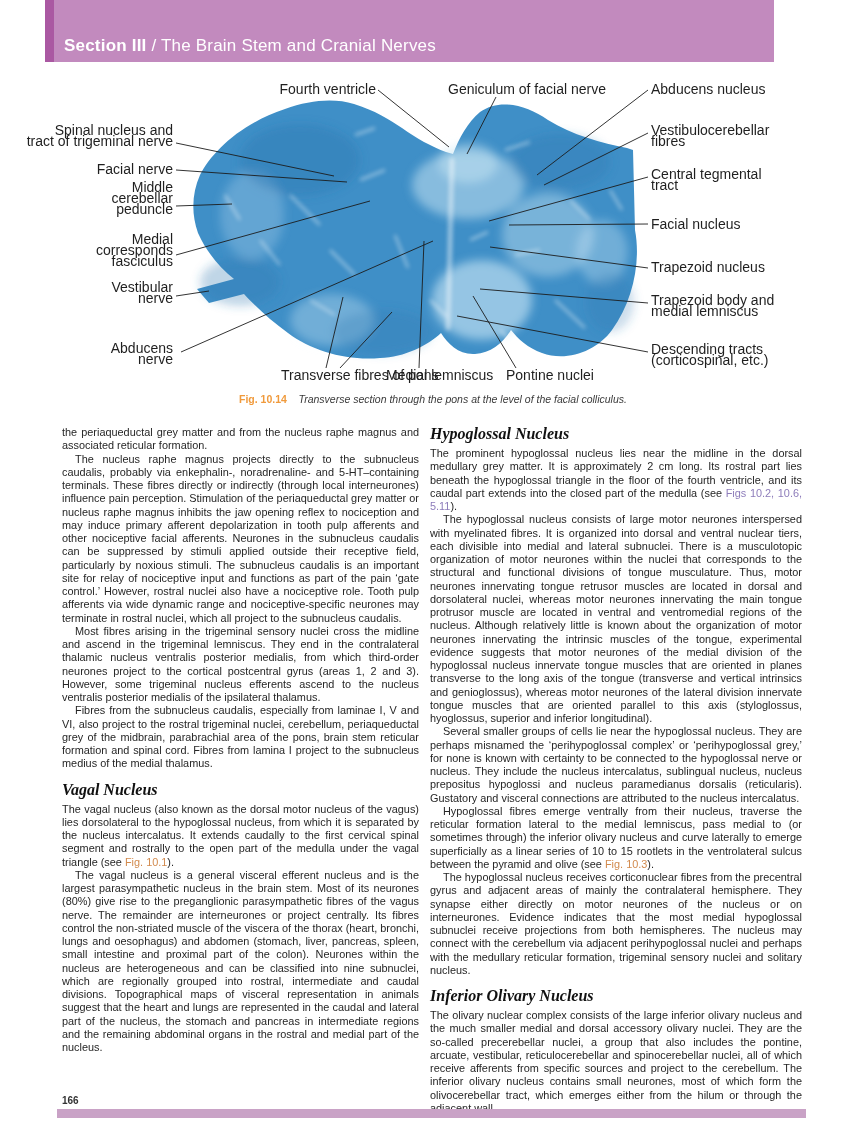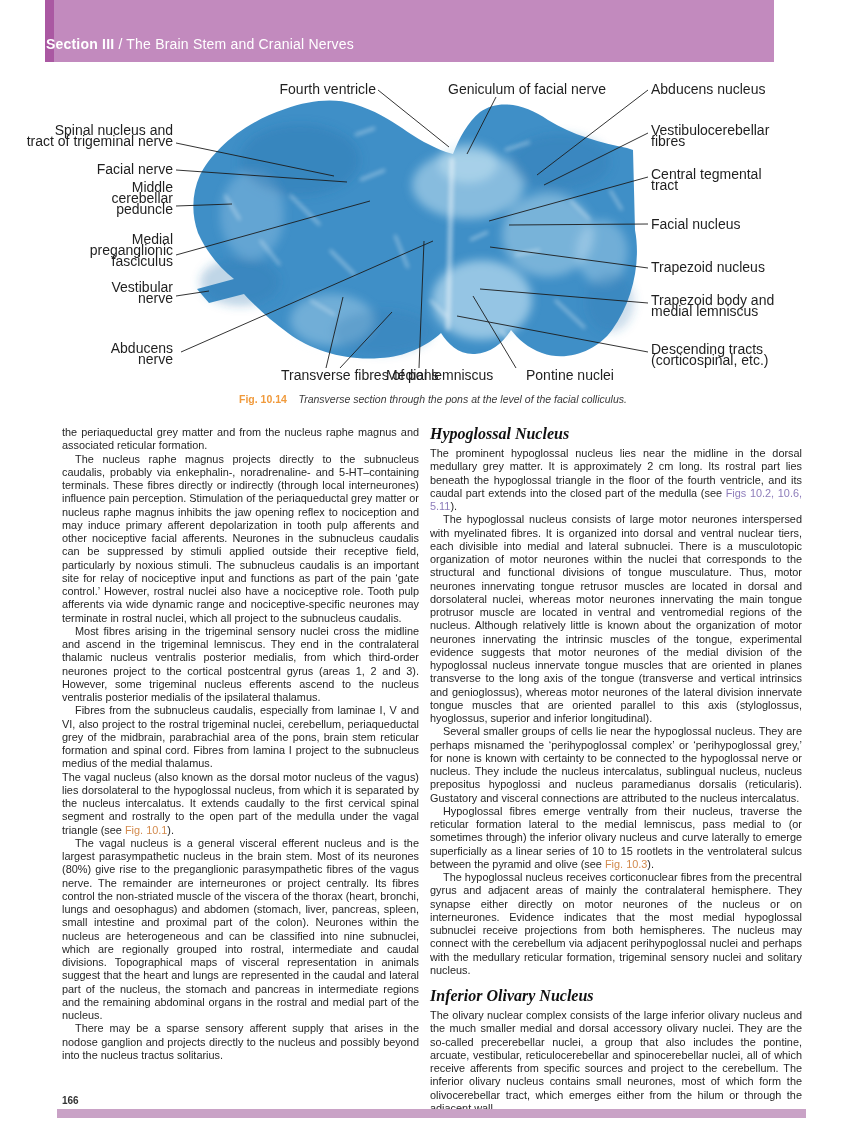--- a/index.html
+++ b/index.html
@@ -1,21 +1,21 @@
 <!DOCTYPE html>
 <html><head>
 <meta charset="utf-8">
 <style>
   html,body{margin:0;padding:0;background:#e9e9e9;}
   .page{position:relative;width:864px;height:1122px;margin:0 auto;background:#ffffff;
         font-family:"Liberation Sans",sans-serif;overflow:hidden;}
   
   .header-band{position:absolute;left:45px;top:0;width:729px;height:62px;background:#c28abe;}
   .header-accent{position:absolute;left:45px;top:0;width:9px;height:62px;background:#aa58a2;}
-  .header-text{position:absolute;left:46px;top:36px;color:#ffffff;font-size:14px;letter-spacing:.2px;white-space:nowrap;text-align:right;}
+  .header-text{position:absolute;left:64px;top:36px;color:#ffffff;font-size:17px;letter-spacing:.2px;white-space:nowrap;text-align:right;}
   .header-text .b{font-weight:bold;}
   
   .fig-label{position:absolute;font-size:14px;line-height:11px;color:#1f1f1f;white-space:pre-line;}
   .fig-label.right{text-align:right;}
   .fig-label.left{text-align:left;}
   
   .fig-caption{position:absolute;top:393px;left:55px;width:756px;text-align:center;font-size:10.5px;color:#3a3a3a;}
   .fig-caption .lab{font-weight:bold;color:#f09a3c;}
   .fig-caption .txt{font-style:italic;}
   
@@ -129,45 +129,45 @@
 medial lemniscus</div>
       <div class="fig-label left" style="left: 651px; top: 344px;">Descending tracts
 (corticospinal, etc.)</div>
       <div class="fig-label right" style="right: 691px; top: 125px;">Spinal nucleus and
 tract of trigeminal nerve</div>
       <div class="fig-label right" style="right: 691px; top: 164px;">Facial nerve</div>
       <div class="fig-label right" style="right: 691px; top: 182px;">Middle
 cerebellar
 peduncle</div>
       <div class="fig-label right" style="right: 691px; top: 234px;">Medial
-preganglionic
+corresponds
 fasciculus</div>
       <div class="fig-label right" style="right: 691px; top: 282px; text-align: right;">Vestibular
 nerve</div>
       <div class="fig-label right" style="right: 691px; top: 343px;">Abducens
 nerve</div>
       <div class="fig-label left" style="left: 281px; top: 370px;">Transverse fibres of pons</div>
       <div class="fig-label left" style="left: 386px; top: 370px;">Medial lemniscus</div>
-      <div class="fig-label left" style="left: 526px; top: 370px;">Pontine nuclei</div>
+      <div class="fig-label left" style="left: 506px; top: 370px;">Pontine nuclei</div>
     </div>
 
   <div class="fig-caption">
     <span class="lab" style="color: rgb(240, 154, 60);">Fig. 10.14</span>
     <span>&nbsp;&nbsp;</span>
     <span class="txt">Transverse section through the pons at the level of the facial colliculus.</span>
   </div>
 
   <div class="col col-left">
       <p class="body-p"><span>the periaqueductal grey matter and from the nucleus raphe magnus and associated reticular formation.</span></p>
       <p class="body-p ind"><span>The nucleus raphe magnus projects directly to the subnucleus caudalis, probably via enkephalin-, noradrenaline- and 5-HT–containing terminals. These fibres directly or indirectly (through local interneurones) influence pain perception. Stimulation of the periaqueductal grey matter or nucleus raphe magnus inhibits the jaw opening reflex to nociception and may induce primary afferent depolarization in tooth pulp afferents and other nociceptive facial afferents. Neurones in the subnucleus caudalis can be suppressed by stimuli applied outside their receptive field, particularly by noxious stimuli. The subnucleus caudalis is an important site for relay of nociceptive input and functions as part of the pain ‘gate control.’ However, rostral nuclei also have a nociceptive role. Tooth pulp afferents via wide dynamic range and nociceptive-specific neurones may terminate in rostral nuclei, which all project to the subnucleus caudalis.</span></p>
       <p class="body-p ind"><span>Most fibres arising in the trigeminal sensory nuclei cross the midline and ascend in the trigeminal lemniscus. They end in the contralateral thalamic nucleus ventralis posterior medialis, from which third-order neurones project to the cortical postcentral gyrus (areas 1, 2 and 3). However, some trigeminal nucleus efferents ascend to the nucleus ventralis posterior medialis of the ipsilateral thalamus.</span></p>
       <p class="body-p ind"><span>Fibres from the subnucleus caudalis, especially from laminae I, V and VI, also project to the rostral trigeminal nuclei, cerebellum, periaqueductal grey of the midbrain, parabrachial area of the pons, brain stem reticular formation and spinal cord. Fibres from lamina I project to the subnucleus medius of the medial thalamus.</span></p>
+      <div class="col-heading">Vagal Nucleus</div>
       <p class="body-p"><span>The vagal nucleus (also known as the dorsal motor nucleus of the vagus) lies dorsolateral to the hypoglossal nucleus, from which it is separated by the nucleus intercalatus. It extends caudally to the first cervical spinal segment and rostrally to the open part of the medulla under the vagal triangle (see </span><span style="color: rgb(210, 138, 77);">Fig. 10.1</span><span>).</span></p>
       <p class="body-p ind"><span>The vagal nucleus is a general visceral efferent nucleus and is the largest parasympathetic nucleus in the brain stem. Most of its neurones (80%) give rise to the preganglionic parasympathetic fibres of the vagus nerve. The remainder are interneurones or project centrally. Its fibres control the non-striated muscle of the viscera of the thorax (heart, bronchi, lungs and oesophagus) and abdomen (stomach, liver, pancreas, spleen, small intestine and proximal part of the colon). Neurones within the nucleus are heterogeneous and can be classified into nine subnuclei, which are regionally grouped into rostral, intermediate and caudal divisions. Topographical maps of visceral representation in animals suggest that the heart and lungs are represented in the caudal and lateral part of the nucleus, the stomach and pancreas in intermediate regions and the remaining abdominal organs in the rostral and medial part of the nucleus.</span></p>
-      <p class="body-p ind"><span>There may be a sparse sensory afferent supply that arises in the nodose ganglion and projects directly to the nucleus and possibly beyond into the nucleus tractus solitarius.</span></p>
     </div>
   <div class="col col-right">
       <div class="col-heading">Hypoglossal Nucleus</div>
       <p class="body-p"><span>The prominent hypoglossal nucleus lies near the midline in the dorsal medullary grey matter. It is approximately 2 cm long. Its rostral part lies beneath the hypoglossal triangle in the floor of the fourth ventricle, and its caudal part extends into the closed part of the medulla (see </span><span style="color: rgb(141, 124, 186);">Figs 10.2, 10.6, 5.11</span><span>).</span></p>
       <p class="body-p ind"><span>The hypoglossal nucleus consists of large motor neurones interspersed with myelinated fibres. It is organized into dorsal and ventral nuclear tiers, each divisible into medial and lateral subnuclei. There is a musculotopic organization of motor neurones within the nuclei that corresponds to the structural and functional divisions of tongue musculature. Thus, motor neurones innervating tongue retrusor muscles are located in dorsal and dorsolateral nuclei, whereas motor neurones innervating the main tongue protrusor muscle are located in ventral and ventromedial regions of the nucleus. Although relatively little is known about the organization of motor neurones innervating the intrinsic muscles of the tongue, experimental evidence suggests that motor neurones of the medial division of the hypoglossal nucleus innervate tongue muscles that are oriented in planes transverse to the long axis of the tongue (transverse and vertical intrinsics and genioglossus), whereas motor neurones of the lateral division innervate tongue muscles that are oriented parallel to this axis (styloglossus, hyoglossus, superior and inferior longitudinal).</span></p>
       <p class="body-p ind"><span>Several smaller groups of cells lie near the hypoglossal nucleus. They are perhaps misnamed the ‘perihypoglossal complex’ or ‘perihypoglossal grey,’ for none is known with certainty to be connected to the hypoglossal nerve or nucleus. They include the nucleus intercalatus, sublingual nucleus, nucleus prepositus hypoglossi and nucleus paramedianus dorsalis (reticularis). Gustatory and visceral connections are attributed to the nucleus intercalatus.</span></p>
       <p class="body-p ind"><span>Hypoglossal fibres emerge ventrally from their nucleus, traverse the reticular formation lateral to the medial lemniscus, pass medial to (or sometimes through) the inferior olivary nucleus and curve laterally to emerge superficially as a linear series of 10 to 15 rootlets in the ventrolateral sulcus between the pyramid and olive (see </span><span style="color: rgb(210, 138, 77);">Fig. 10.3</span><span>).</span></p>
       <p class="body-p ind"><span>The hypoglossal nucleus receives corticonuclear fibres from the precentral gyrus and adjacent areas of mainly the contralateral hemisphere. They synapse either directly on motor neurones of the nucleus or on interneurones. Evidence indicates that the most medial hypoglossal subnuclei receive projections from both hemispheres. The nucleus may connect with the cerebellum via adjacent perihypoglossal nuclei and perhaps with the medullary reticular formation, trigeminal sensory nuclei and solitary nucleus.</span></p>
       <div class="col-heading">Inferior Olivary Nucleus</div>
       <p class="body-p"><span>The olivary nuclear complex consists of the large inferior olivary nucleus and the much smaller medial and dorsal accessory olivary nuclei. They are the so-called precerebellar nuclei, a group that also includes the pontine, arcuate, vestibular, reticulocerebellar and spinocerebellar nuclei, all of which receive afferents from specific sources and project to the cerebellum. The inferior olivary nucleus contains small neurones, most of which form the olivocerebellar tract, which emerges either from the hilum or through the adjacent wall</span></p>

